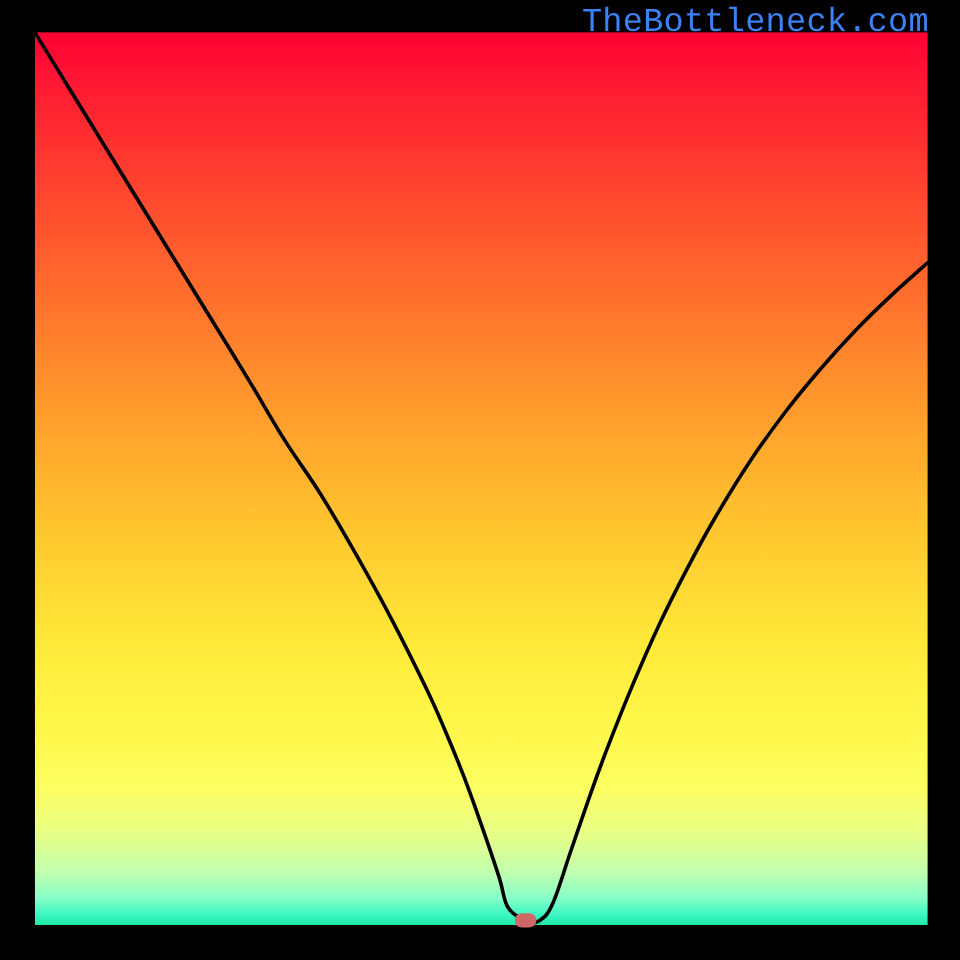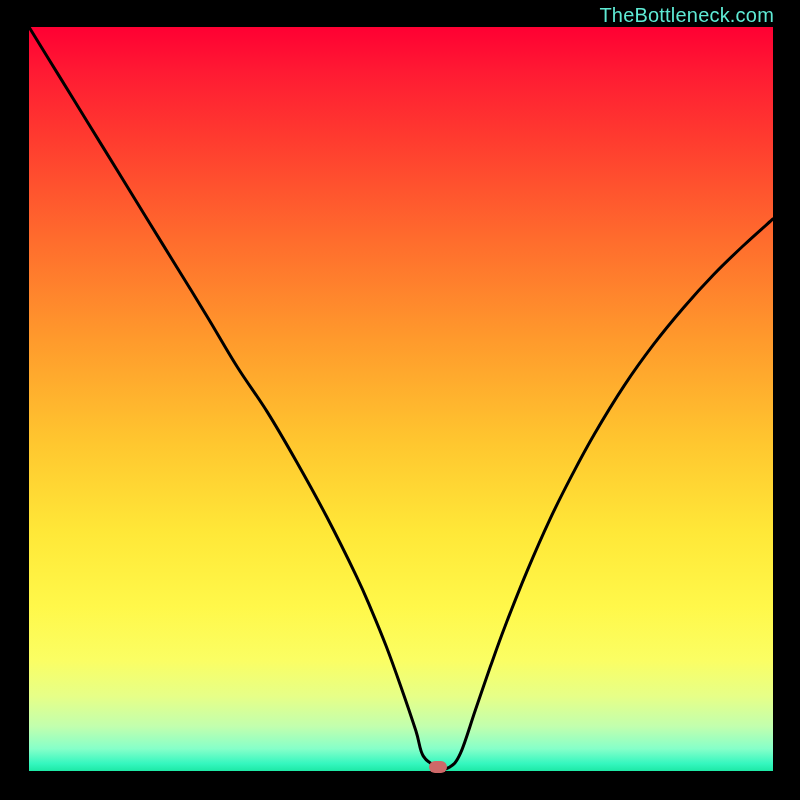--- a/index.html
+++ b/index.html
@@ -39,23 +39,23 @@
       #1de9a6 100%
     );
     border-left: 2px solid #000;
     border-bottom: 2px solid #000;
     box-sizing: border-box;
   }
   .attrib {
     position: absolute;
     top: 4px;
     right: 26px;
-    font-family: Liberation Sans, sans-serif;
-    font-size: 20px;
-    color: #5eead4;
+    font-family: Liberation Mono, monospace;
+    font-size: 28px;
+    color: #3b82f6;
     font-weight: 500;
     letter-spacing: 0.2px;
   }
   svg.curve {
     position: absolute;
     left: 0; top: 0;
     width: 100%;
     height: 100%;
     overflow: visible;
   }

